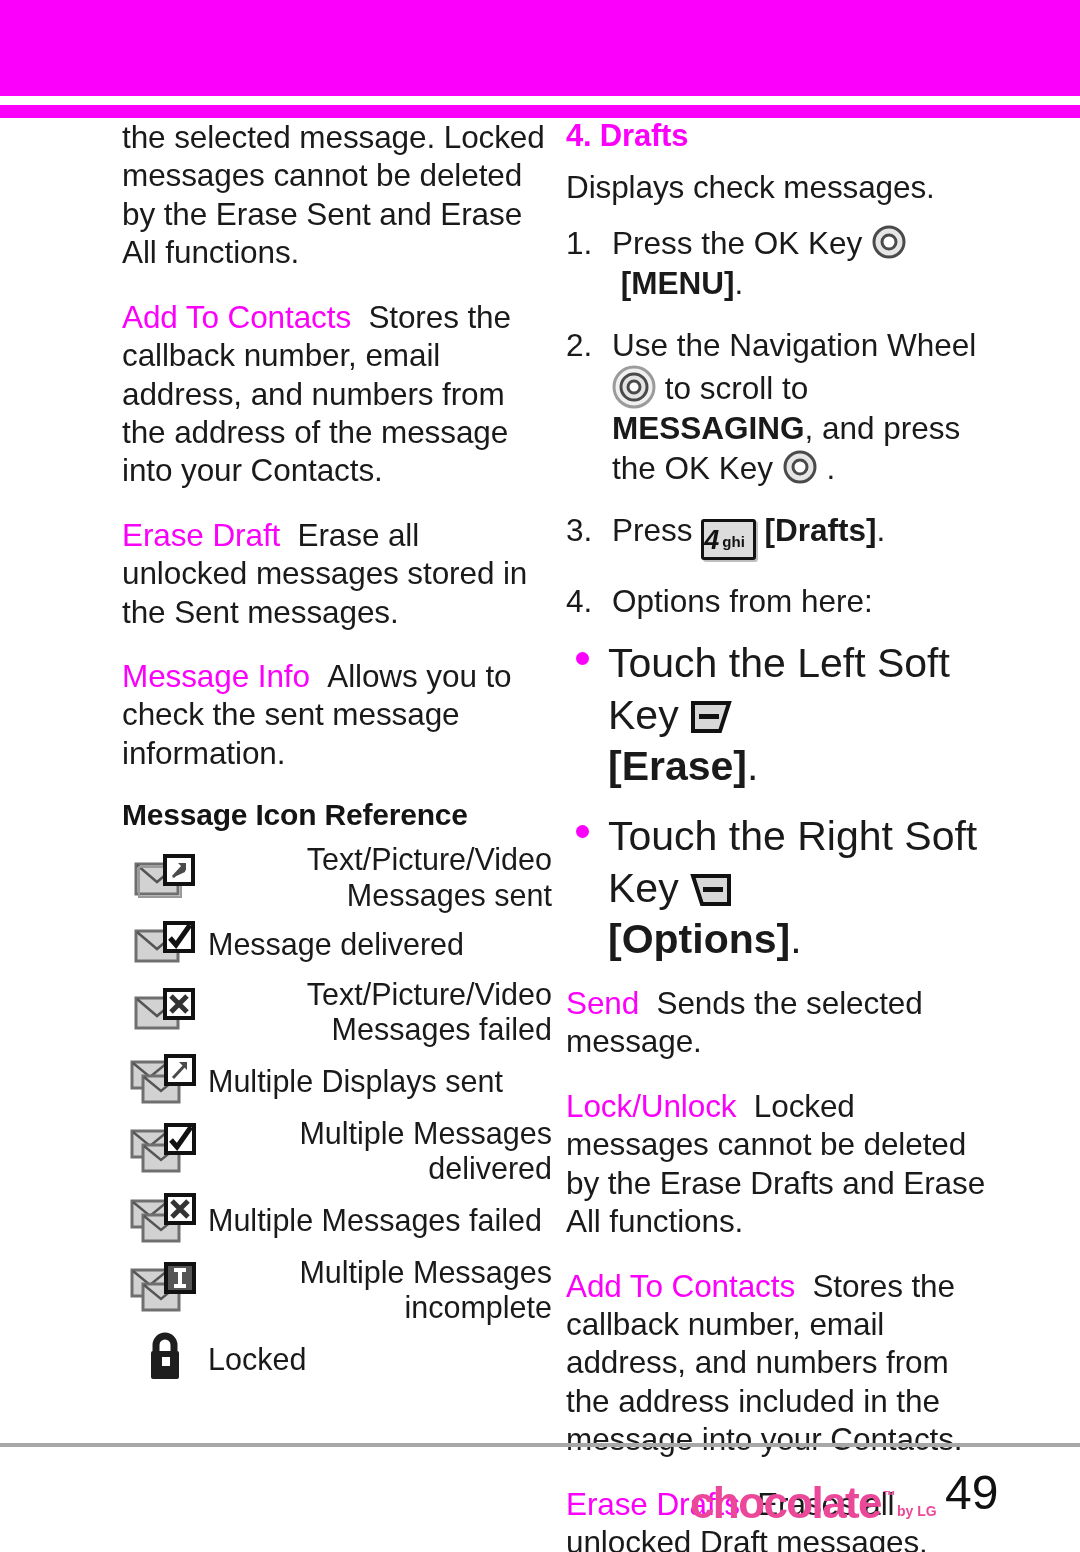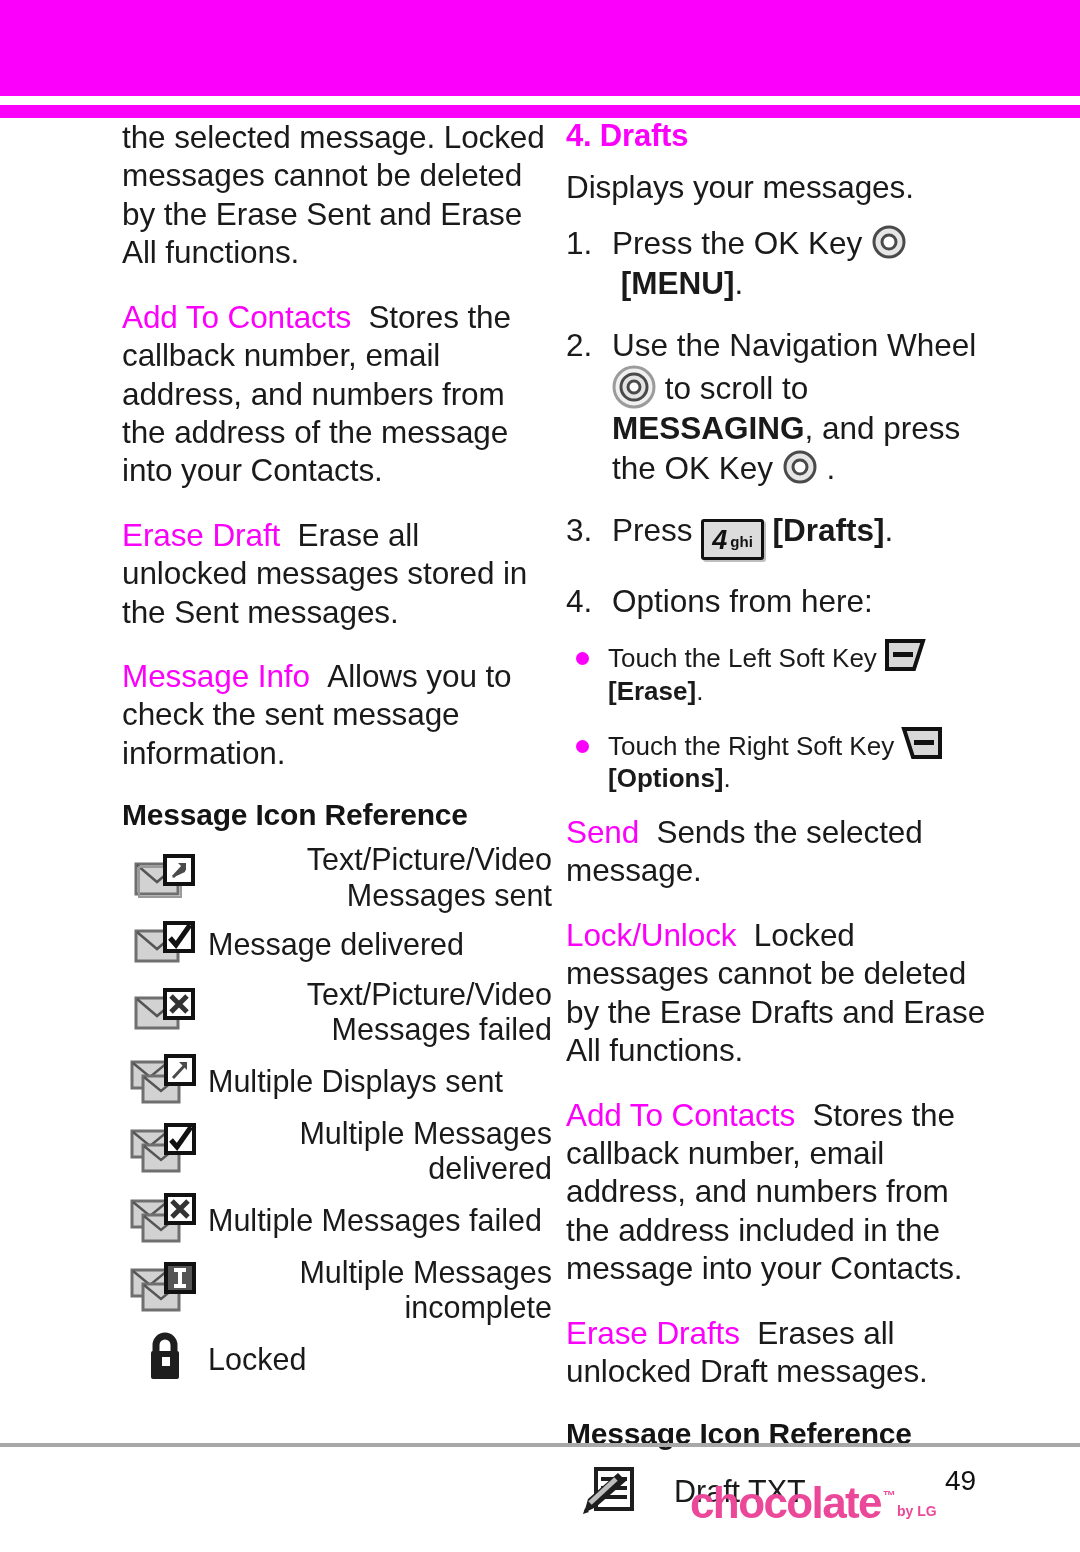--- a/index.html
+++ b/index.html
@@ -78,21 +78,21 @@
     left: 0; top: 0;
     width: 40px;
   }
 
   
   .bullets { margin: 0 0 6px 0; padding: 0; }
   .bulitem {
     position: relative;
     padding-left: 36px;
     margin: 0 0 18px 6px;
-    font-size: 26px;
+    font-size: 41px;
     line-height: 1.26;
   }
   .bulitem .dot {
     position: absolute;
     left: 4px; top: 14px;
     width: 13px; height: 13px;
     border-radius: 50%;
     background: #fb00fb;
   }
 
@@ -137,21 +137,21 @@
   .okkey { width: 36px; height: 36px; }
   .navwheel { width: 44px; height: 44px; vertical-align: -10px; }
   .softkey { width: 42px; height: 34px; vertical-align: -5px; }
 
   .numkey {
     display: inline-block;
     vertical-align: -8px;
     border: 3px solid #111;
     background: #dcdcdc;
     border-radius: 3px;
-    padding: 1px 8px 3px 8px;
+    padding: 1px 8px 3px 0;
     line-height: 1;
     white-space: nowrap;
     box-shadow: 2px 2px 0 rgba(0,0,0,.25);
   }
   .numkey .n {
     font-style: italic;
     font-weight: bold;
     font-size: 27px;
     color: #111;
   }
@@ -193,21 +193,21 @@
   .brand .bylg {
     font-size: 14px;
     vertical-align: 2px;
     letter-spacing: 0;
     margin-left: 1px;
     font-weight: bold;
   }
   .pageno {
     position: absolute;
     left: 945px; top: 10px;
-    font-size: 28px;
+    font-size: 48px;
     color: #111;
   }
 </style>
 </head>
 <body>
 
 <div class="header-band"></div>
 <div class="header-rule"></div>
 
 <div class="page">
@@ -342,21 +342,21 @@
       </span>
       <span class="ref-label">Locked</span>
     </div>
 
   </div>
 
   <div class="col col-right">
 
     <div class="sec-title">4. Drafts</div>
 
-    <p class="para" style="margin-bottom:18px">Displays your messages.</p>
+    <p class="para" style="margin-bottom:18px">Displays check messages.</p>
 
     <div class="numlist">
 
       <div class="numitem">
         <span class="num">1.</span>
         <span>Press the OK Key </span><span class="ico okkey"><svg width="36" height="36" viewBox="0 0 36 36">
               <circle cx="18" cy="18" r="15" fill="#e6e6e6" stroke="#4a4a4a" stroke-width="3"></circle>
               <circle cx="18" cy="18" r="7" fill="#ffffff" stroke="#4a4a4a" stroke-width="3"></circle>
             </svg></span>&nbsp;<span class="b">[MENU]</span><span>.</span>
       </div>

